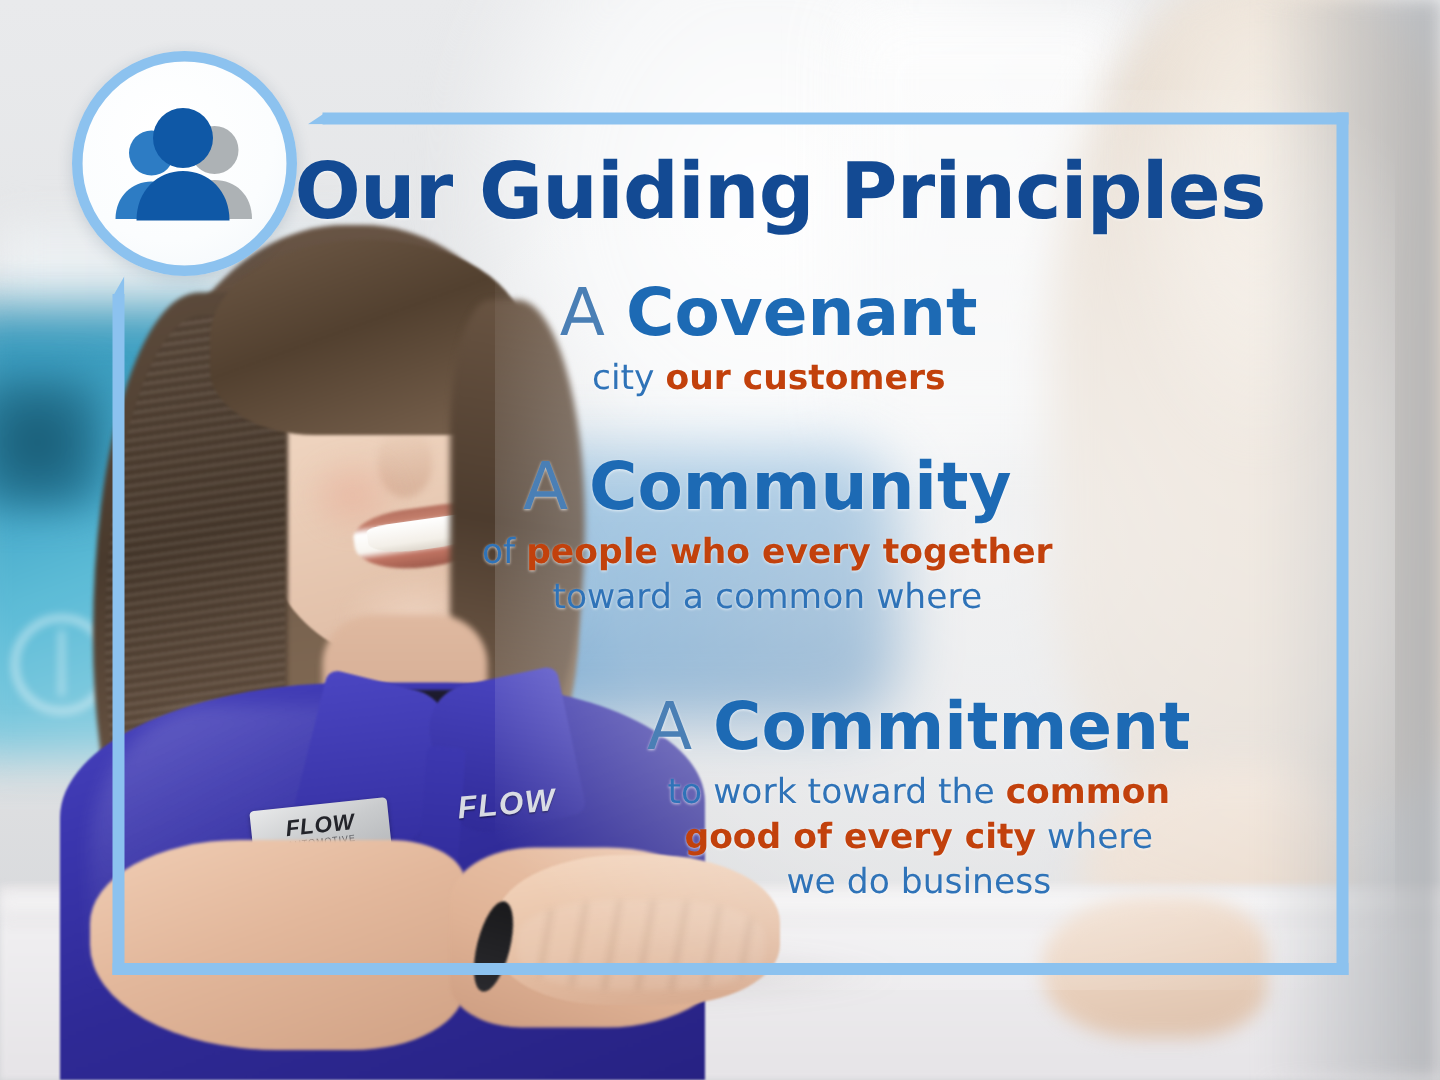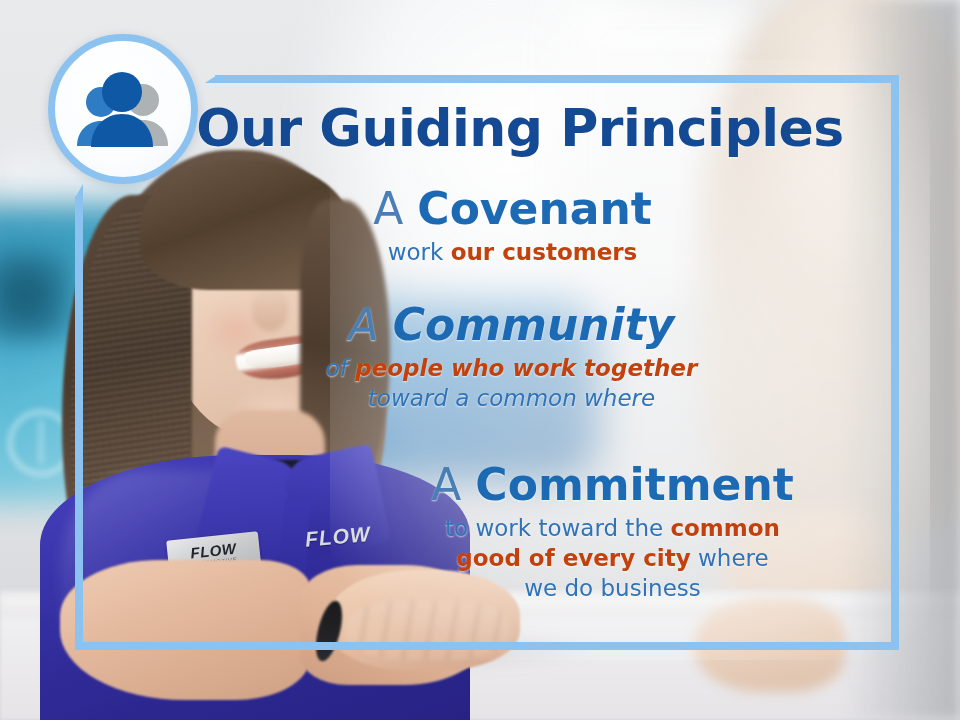--- a/index.html
+++ b/index.html
@@ -349,21 +349,21 @@
     font-family:"DejaVu Sans", sans-serif;
     font-size:23px;color:#2f73b8;line-height:1.30;
     text-shadow:0 1px 2px rgba(255,255,255,.7);
     margin-top:6px;
   }
   .sub b{font-weight:bold;color:#c2410c;}
 
   #b1{left:0;top:186px;}
   #b1 .head,#b1 .sub{padding-left:65px;}
   #b2{left:0;top:302px;}
-  #b2 .head,#b2 .sub{padding-left:63px;font-style:italic;}
+  #b2 .head,#b2 .sub{padding-left:63px;}
   #b3{left:0;top:462px;}
   #b3 .head,#b3 .sub{padding-left:265px;}
 </style>
 </head>
 <body>
 
 <div id="banner">
 
   <div class="photo">
     <div class="bg-base"></div>
@@ -445,31 +445,31 @@
   </svg>
 
   <div class="txt title">Our Guiding Principles</div>
 
   <div class="txt block" id="b1">
     <div class="head">
       <span class="lead">A</span>
       <span class="word">Covenant</span>
     </div>
     <div class="sub">
-      <span>work </span><b>our customers</b>
+      <span>city </span><b>our customers</b>
     </div>
   </div>
 
   <div class="txt block" id="b2">
     <div class="head">
       <span class="lead">A</span>
       <span class="word">Community</span>
     </div>
     <div class="sub">
-      <span>of </span><b>people who work together</b><br>
+      <span>of </span><b>people who every together</b><br>
       <span>toward a common where</span>
     </div>
   </div>
 
   <div class="txt block" id="b3">
     <div class="head">
       <span class="lead">A</span>
       <span class="word">Commitment</span>
     </div>
     <div class="sub">

